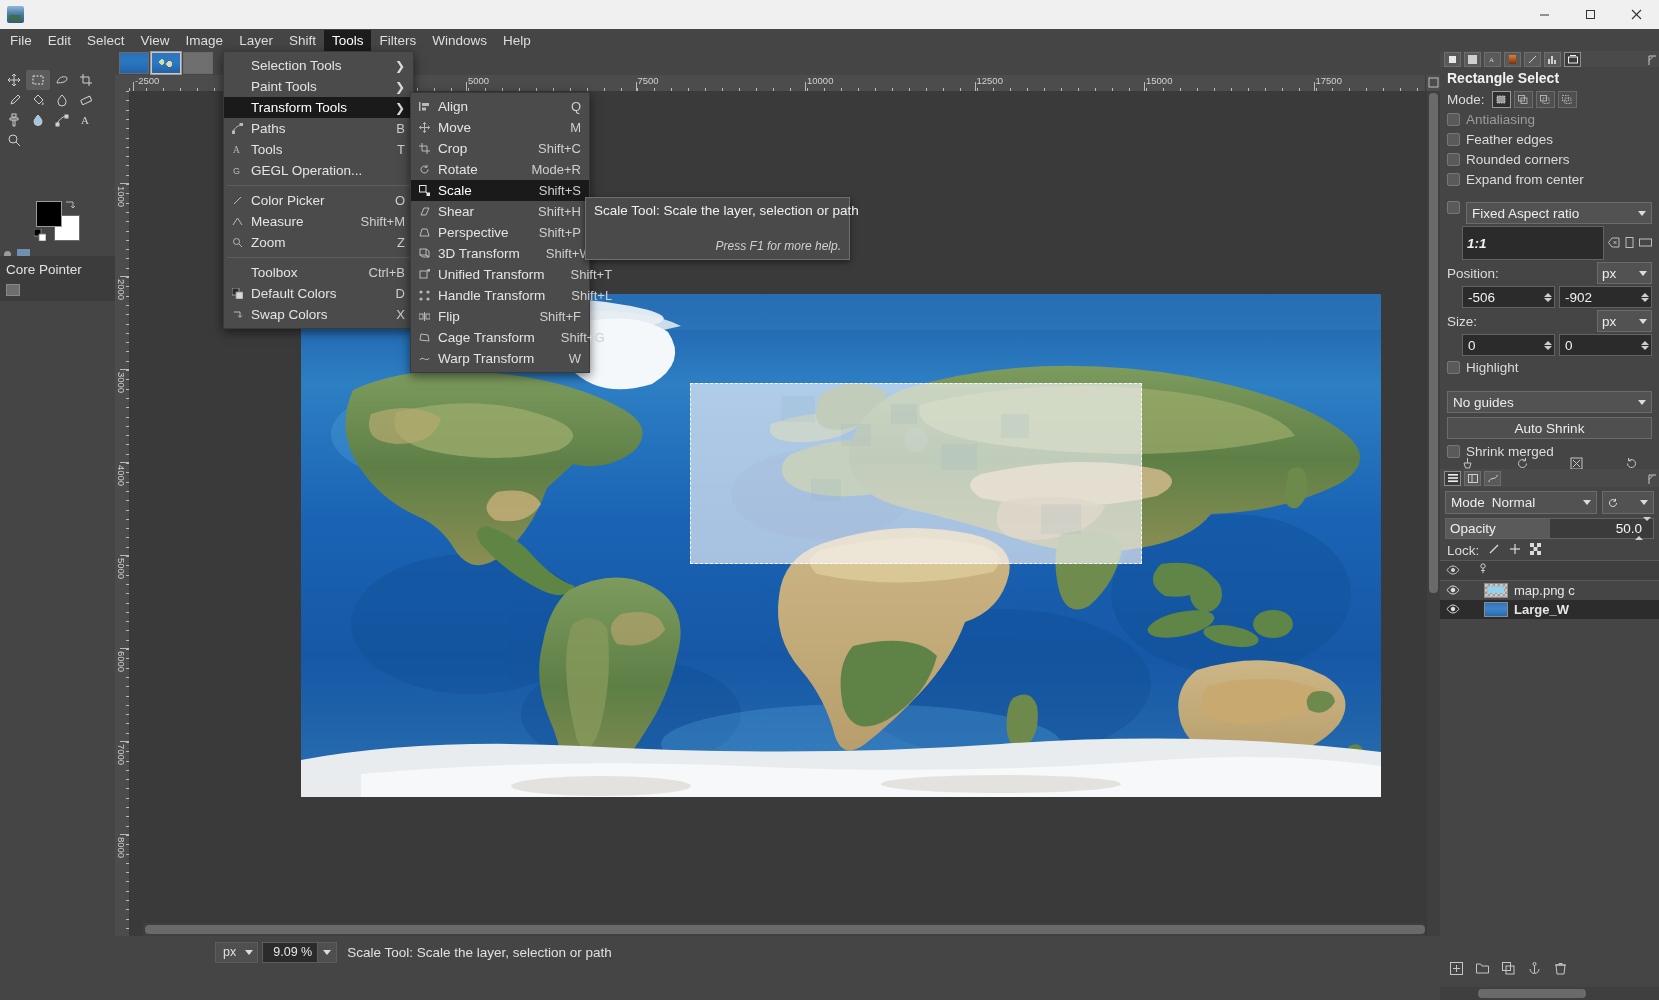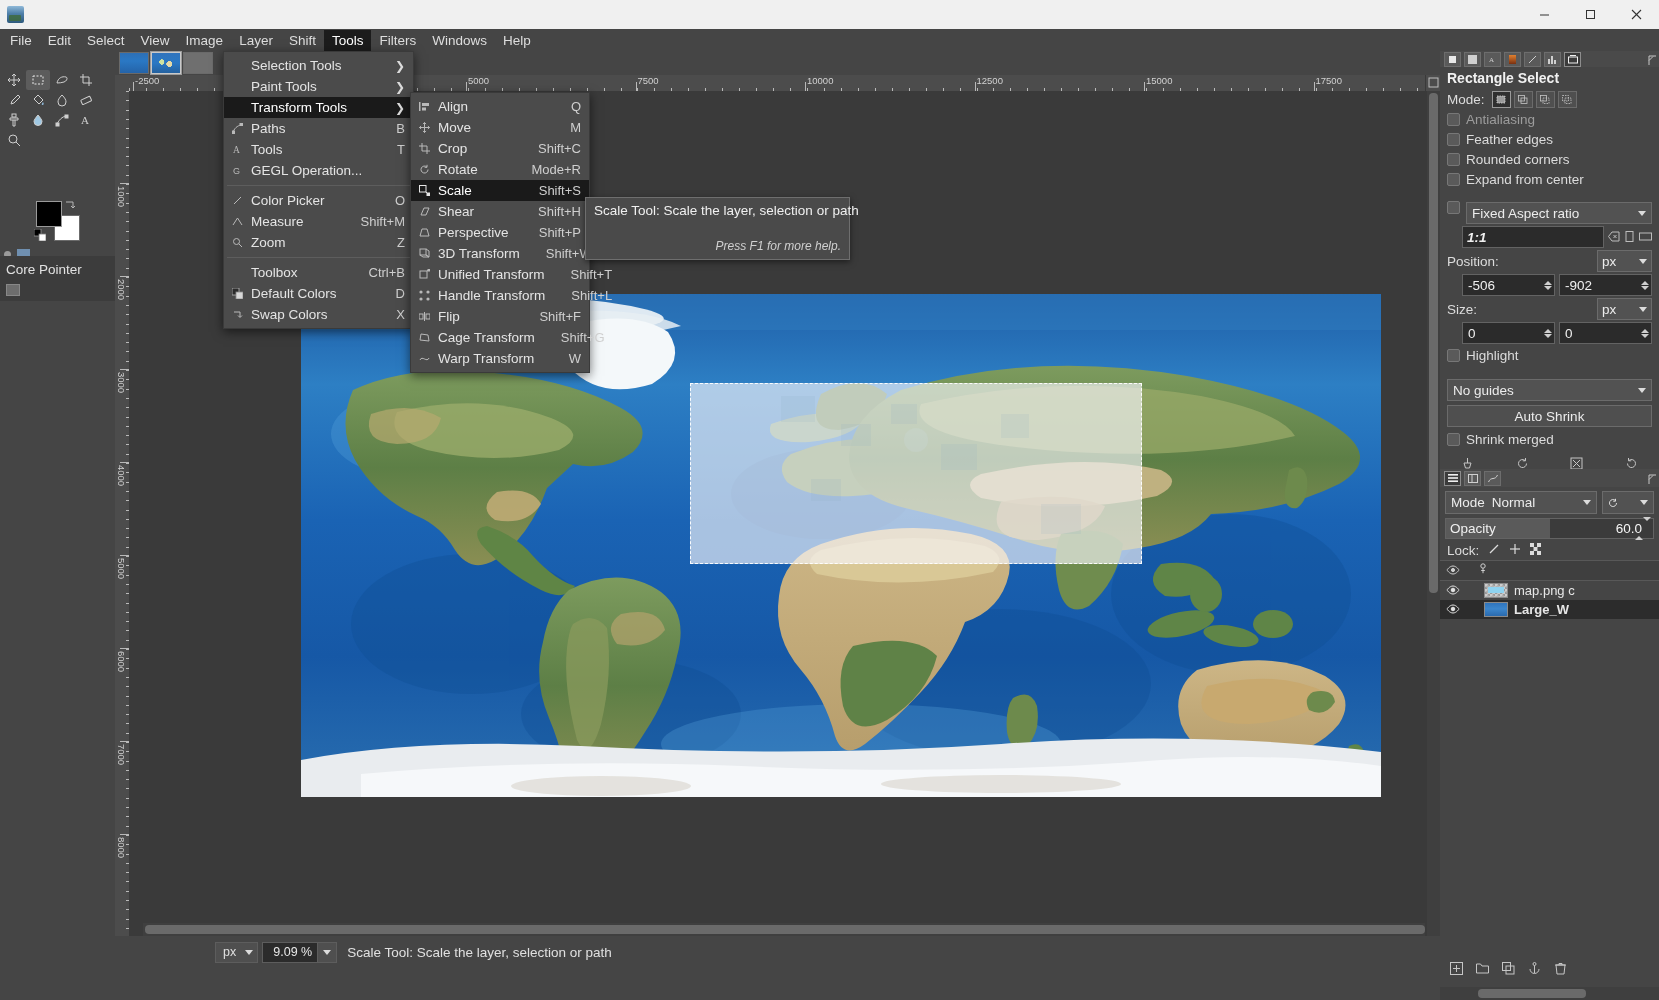--- a/index.html
+++ b/index.html
@@ -107,21 +107,21 @@
   .opt{position:absolute;left:0;top:16px;width:219px;}
   .opt-title{font-size:14px;font-weight:bold;color:#f1f1f1;padding:3px 0 3px 7px;}
   .row{display:flex;align-items:center;padding:1px 7px;min-height:18px;}
   .lbl{font-size:13.5px;color:#dcdcdc;}
   .lbl.dim{color:#9c9c9c;}
   .cb{width:11px;height:11px;background:#5a5a5a;border:1px solid #777;border-radius:2px;margin-right:6px;flex:0 0 auto;}
   .modebtns{display:flex;gap:3px;margin-left:7px;}
   .mbtn{width:17px;height:15px;background:#4f4f4f;border:1px solid #6b6b6b;display:flex;align-items:center;justify-content:center;}
   .mbtn.sel{background:#2f2f2f;border-color:#9a9a9a;}
   .combo{display:flex;align-items:center;justify-content:space-between;background:#525252;border:1px solid #6b6b6b;height:20px;padding:0 5px;font-size:13.5px;color:#ececec;flex:1 1 auto;margin-top:12px;}
-  .entry{background:#2b2b2b;border:1px solid #636363;height:20px;display:flex;align-items:center;padding:0 4px;font-size:13.5px;color:#f0f0f0;flex:1 1 auto;}
+  .entry{background:#2b2b2b;border:1px solid #636363;height:20px;display:flex;align-items:center;padding:6px 4px;font-size:13.5px;color:#f0f0f0;flex:1 1 auto;}
   .entry.ital{font-style:italic;font-weight:bold;}
   .spin{background:#2b2b2b;border:1px solid #636363;height:20px;display:flex;align-items:center;justify-content:space-between;padding:0 2px 0 5px;font-size:13.5px;color:#f0f0f0;flex:1 1 auto;}
   .spin .arrows{display:flex;flex-direction:column;gap:1px;}
   .arr{width:0;height:0;border-left:4px solid transparent;border-right:4px solid transparent;}
   .arr.up{border-bottom:4px solid #cfcfcf;}
   .arr.dn{border-top:4px solid #cfcfcf;}
   .unitsel{width:45px;background:#525252;border:1px solid #6b6b6b;height:20px;display:flex;align-items:center;justify-content:space-between;padding:0 4px;font-size:13.5px;color:#ececec;margin-left:auto;}
   .btnwide{background:#4f4f4f;border:1px solid #6b6b6b;height:20px;display:flex;align-items:center;justify-content:center;font-size:13.5px;color:#ececec;margin:2px 7px;}
   .chev{width:0;height:0;border-left:4px solid transparent;border-right:4px solid transparent;border-top:5px solid #dcdcdc;}
 
@@ -1187,21 +1187,21 @@
               <path d="M7.5 .8v2.4H5.2"></path>
             </svg>
           <span class="chev"></span>
         </span>
       </div>
 
       <div class="lrow">
         <span class="opbar">
           <span class="fill"></span>
           <span class="t1">Opacity</span>
-          <span class="t2">60.0</span>
+          <span class="t2">50.0</span>
           <span class="arrows" style="position:absolute;right:2px"><span class="arr up"></span><span class="arr dn"></span></span>
         </span>
       </div>
 
       <div class="locks">
         <span>Lock:</span>
         <span><svg width="12" height="12" viewBox="0 0 12 12" stroke="#dcdcdc" stroke-width="1.2">
               <line x1="2" y1="10" x2="10" y2="2"></line>
             </svg></span>
         <span><svg width="12" height="12" viewBox="0 0 12 12" stroke="#dcdcdc" stroke-width="1.2">

